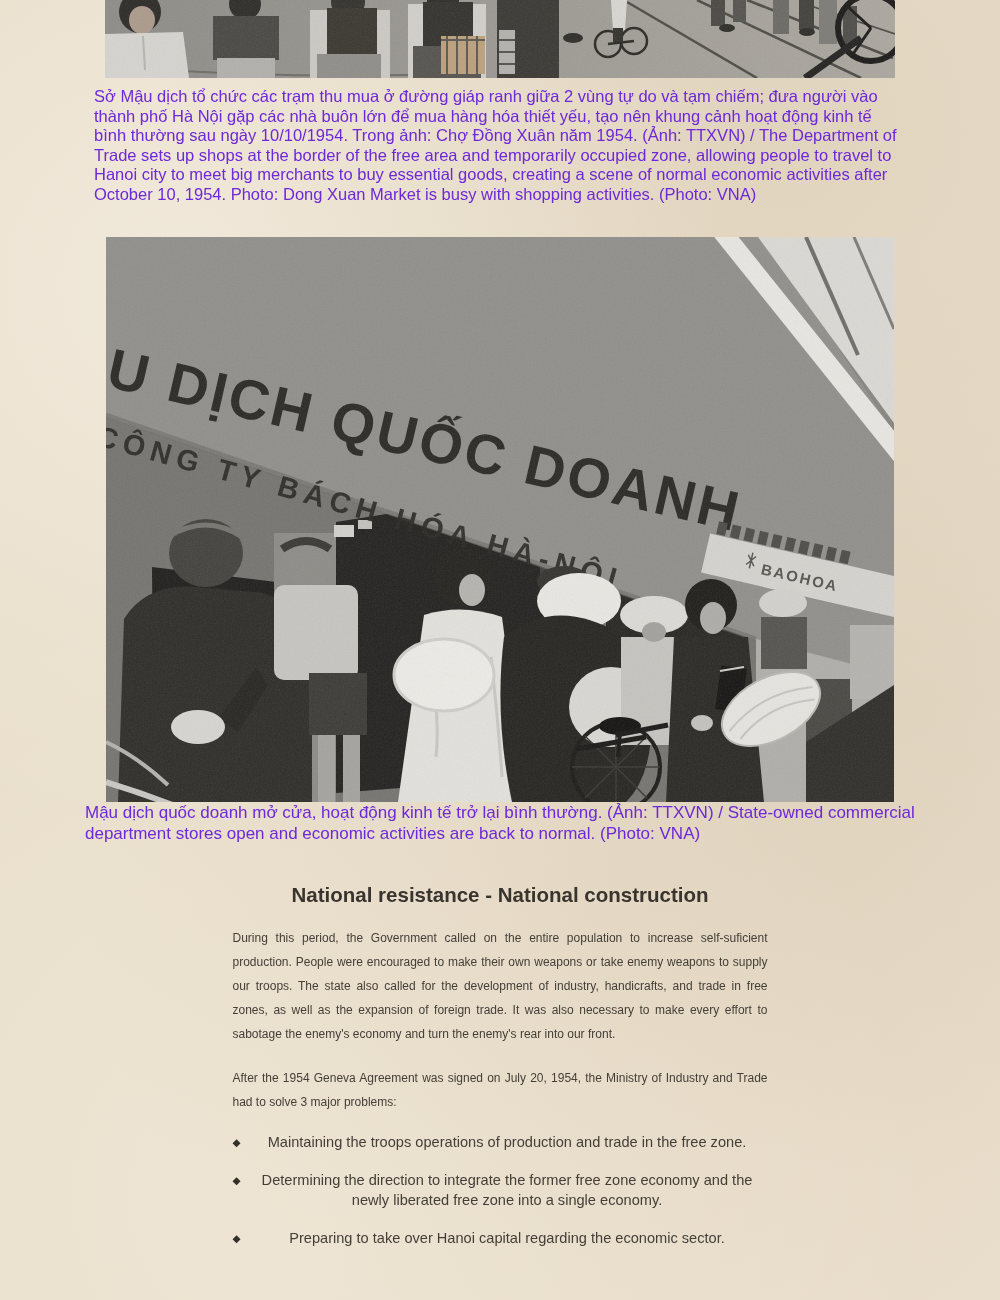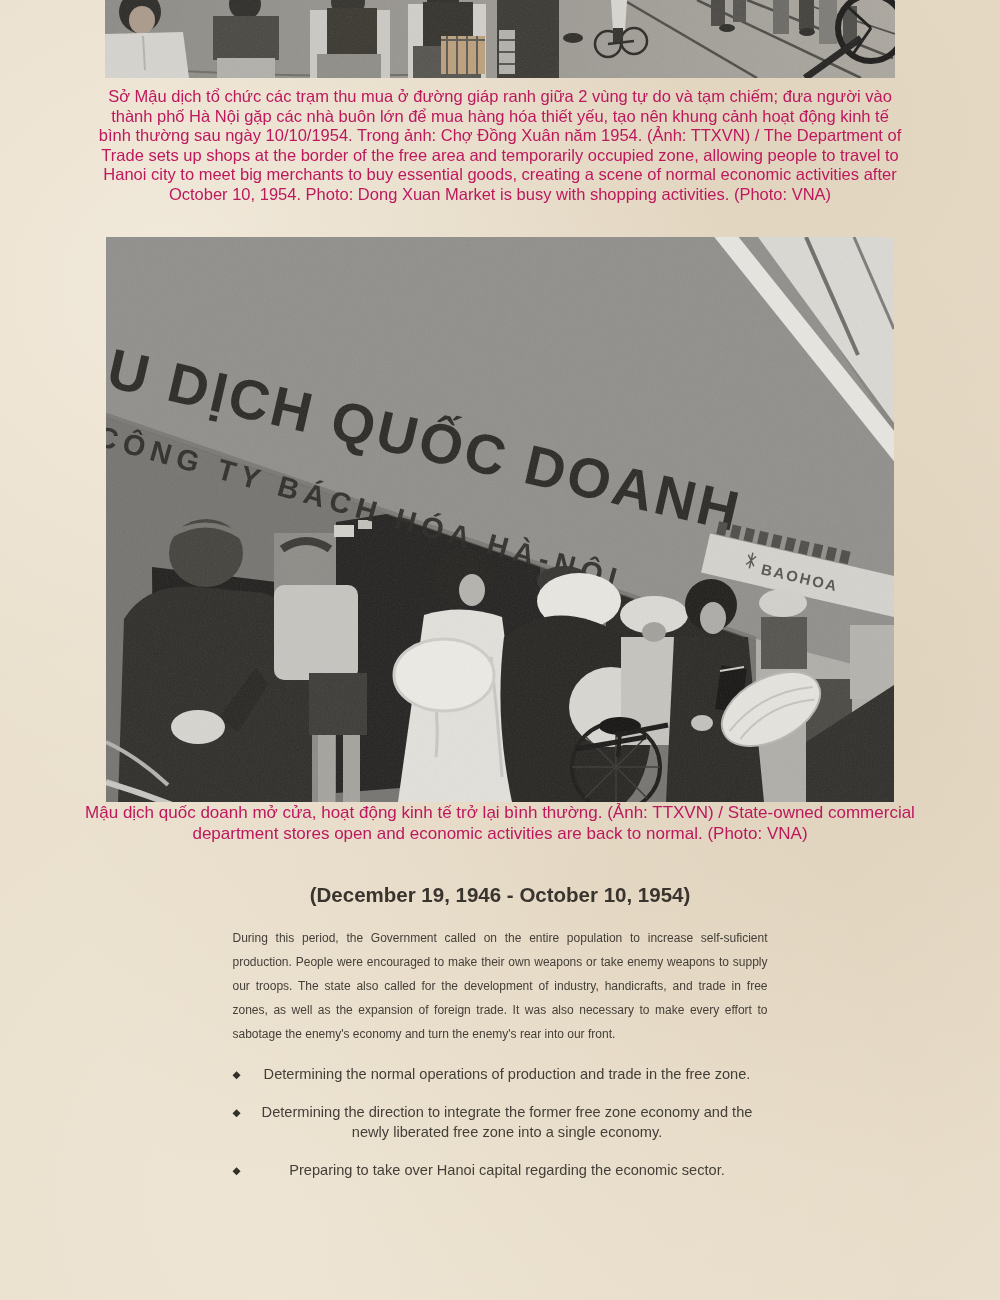--- a/index.html
+++ b/index.html
@@ -12,22 +12,22 @@
       radial-gradient(circle at 78% 10%, rgba(186,162,128,0.16), rgba(186,162,128,0) 45%),
       radial-gradient(circle at 62% 68%, rgba(192,170,138,0.14), rgba(192,170,138,0) 50%),
       radial-gradient(circle at 30% 92%, rgba(255,251,242,0.25), rgba(255,251,242,0) 46%),
       radial-gradient(circle at 92% 55%, rgba(180,158,126,0.12), rgba(180,158,126,0) 40%);
   }
   .photo-wrap{display:block;margin:0 auto;line-height:0;}
   .photo-top-wrap{width:790px;height:78px;}
   .photo-main-wrap{width:788px;height:565px;margin-top:33px;}
   svg{display:block;}
   .caption{
-    width:812px;margin:9px auto 0;text-align:center;
-    font-size:16.5px;line-height:19.5px;color:#be185d;
+    width:812px;margin:9px auto 0;
+    font-size:16.5px;line-height:19.5px;color:#6d28d9;
   }
   .caption-2{width:830px;margin-top:0;font-size:17px;line-height:21px;}
   .heading{
     width:700px;margin:36px auto 0;text-align:center;
     font-weight:bold;font-size:20.5px;line-height:30.5px;color:#39342d;
   }
   .body-col{width:535px;margin:0 auto;color:#433e37;}
   .para{font-size:12px;line-height:24px;text-align:justify;}
   .para-1{margin-top:15px;}
   .para-2{margin-top:20px;}
@@ -258,30 +258,31 @@
       <line x1="470" y1="512" x2="540" y2="500" stroke="#1a1918" stroke-width="5"></line>
     </g>
 
     <rect width="788" height="565" filter="url(#grainMain)" opacity="0.12"></rect>
   </svg>
 </div>
 
 <div class="caption caption-2">Mậu dịch quốc doanh mở cửa, hoạt động kinh tế trở lại bình thường. (Ảnh: TTXVN) / State-owned commercial department stores open and economic activities are back to normal. (Photo: VNA)</div>
 
 <div class="heading">
-  <div>(December 19, 1946 - October 10, 1954)</div>
+  <div>National resistance - National construction</div>
 </div>
 
 <div class="body-col">
   <div class="para para-1">During this period, the Government called on the entire population to increase self-suficient production. People were encouraged to make their own weapons or take enemy weapons to supply our troops. The state also called for the development of industry, handicrafts, and trade in free zones, as well as the expansion of foreign trade. It was also necessary to make every effort to sabotage the enemy's economy and turn the enemy's rear into our front.</div>
+  <div class="para para-2">After the 1954 Geneva Agreement was signed on July 20, 1954, the Ministry of Industry and Trade had to solve 3 major problems:</div>
 
   <div class="bullet-list">
     <div class="bullet-item">
       <span class="bullet-marker">◆</span>
-      <span class="bullet-text">Determining the normal operations of production and trade in the free zone.</span>
+      <span class="bullet-text">Maintaining the troops operations of production and trade in the free zone.</span>
     </div>
     <div class="bullet-item">
       <span class="bullet-marker">◆</span>
       <span class="bullet-text">Determining the direction to integrate the former free zone economy and the newly liberated free zone into a single economy.</span>
     </div>
     <div class="bullet-item">
       <span class="bullet-marker">◆</span>
       <span class="bullet-text">Preparing to take over Hanoi capital regarding the economic sector.</span>
     </div>
   </div>

